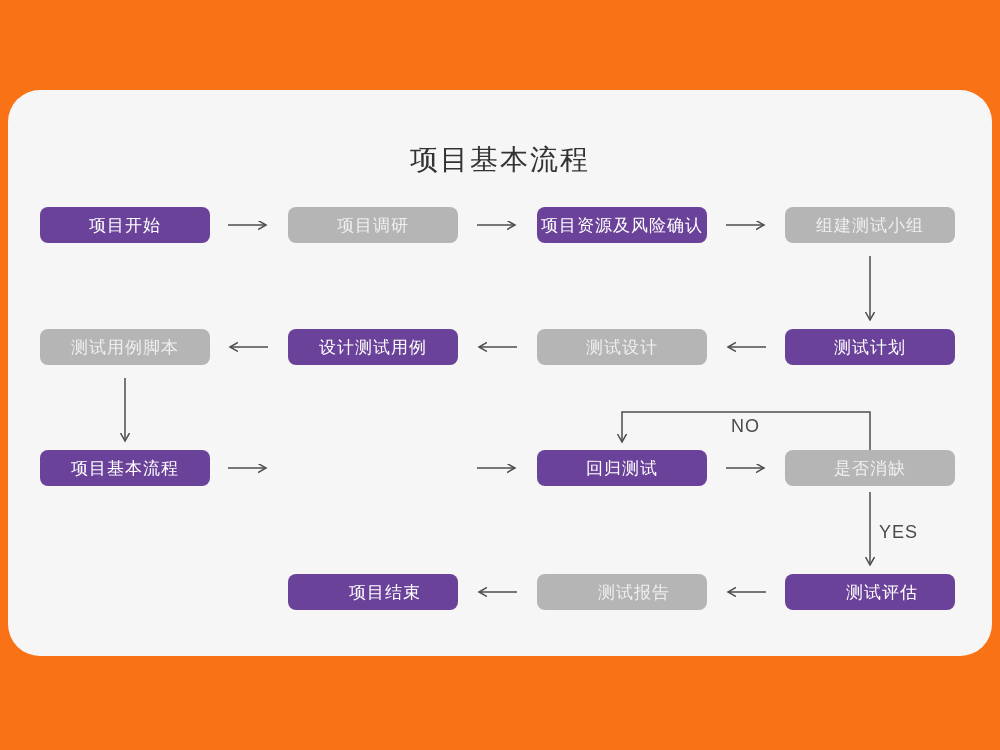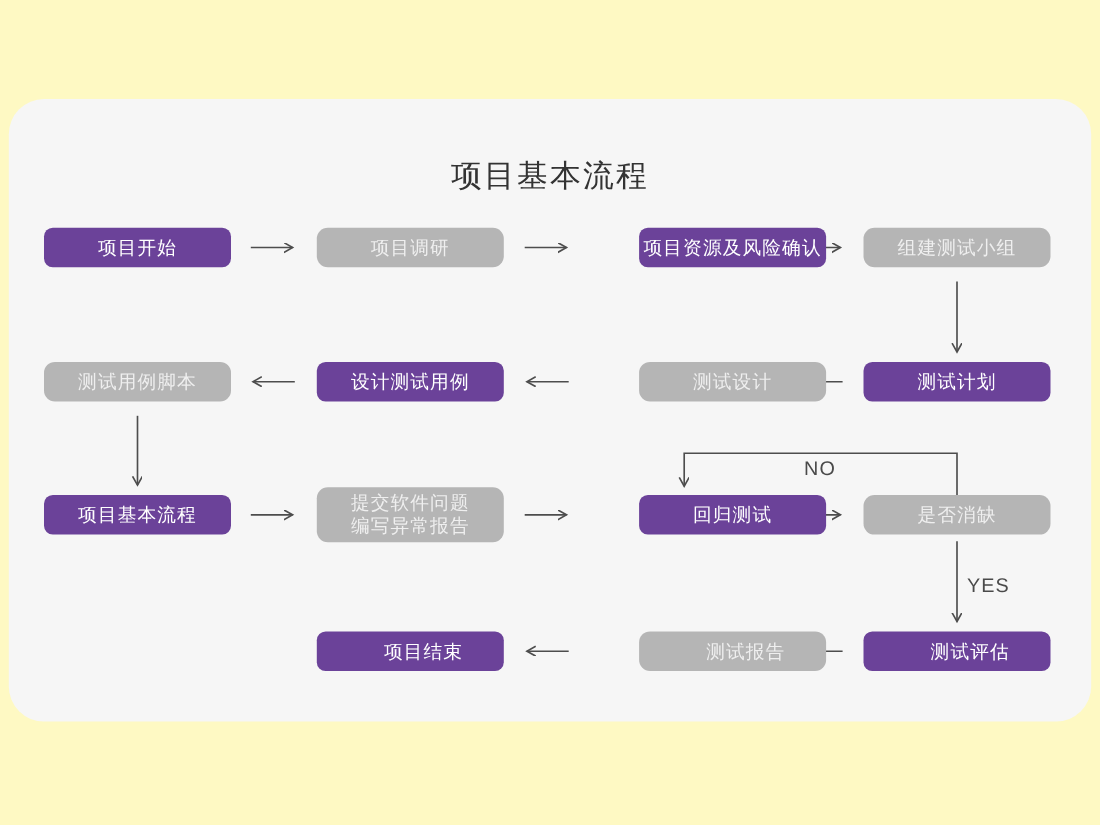--- a/index.html
+++ b/index.html
@@ -4,21 +4,21 @@
 <style>
   * { margin: 0; padding: 0; box-sizing: border-box; }
   html, body { background: #ffffff; }
   body {
     font-family: "Liberation Sans", "DejaVu Sans", sans-serif;
     width: 1000px; height: 750px; overflow: hidden;
   }
   .stage {
     position: relative;
     width: 1000px; height: 750px;
-    background: #fef9c3;
+    background: #f97316;
   }
   .card {
     position: absolute;
     left: 8px; top: 90px;
     width: 984px; height: 566px;
     background: #f6f6f6;
     border-radius: 32px;
   }
   .diagram-title {
     position: absolute;
@@ -35,25 +35,25 @@
     width: 170px; height: 36px;
     border-radius: 8px;
     display: flex; align-items: center; justify-content: center;
     font-size: 17px;
     letter-spacing: 1px;
     white-space: pre-line;
     text-align: center;
     line-height: 21px;
   }
   .node--purple { background: #6b4299; color: #ffffff; }
-  .node--gray   { background: #b5b5b5; color: #efefef; border-radius: 10px; }
+  .node--gray   { background: #b5b5b5; color: #efefef; }
   .node--tall   { top: 443px !important; height: 50px; }
   .col1 { left: 40px; }
   .col2 { left: 288px; }
-  .col3 { left: 537px; margin-left: 44px; }
+  .col3 { left: 537px; }
   .col4 { left: 785px; }
   .row1 { top: 207px; }
   .row2 { top: 329px; text-align: center; }
   .row3 { top: 450px; }
   .row4 { top: 574px; padding-left: 24px; }
   .edges {
     position: absolute;
     left: 0; top: 0;
     width: 1000px; height: 750px;
     pointer-events: none;
@@ -116,22 +116,20 @@
   <div class="node node--gray   col2 row1">项目调研</div>
   <div class="node node--purple col3 row1">项目资源及风险确认</div>
   <div class="node node--gray   col4 row1">组建测试小组</div>
 
   <div class="node node--purple col4 row2">测试计划</div>
   <div class="node node--purple col2 row2">设计测试用例</div>
   <div class="node node--gray   col3 row2">测试设计</div>
   <div class="node node--gray   col1 row2">测试用例脚本</div>
 
   <div class="node node--purple col1 row3">项目基本流程</div>
-  <div class="node node--gray node--tall col2 row3">提交软件问题
-编写异常报告</div>
   <div class="node node--purple col3 row3">回归测试</div>
   <div class="node node--gray   col4 row3">是否消缺</div>
 
   <div class="node node--purple col4 row4">测试评估</div>
   <div class="node node--gray   col3 row4">测试报告</div>
   <div class="node node--purple col2 row4">项目结束</div>
 
 </div>
 
 </body></html>

